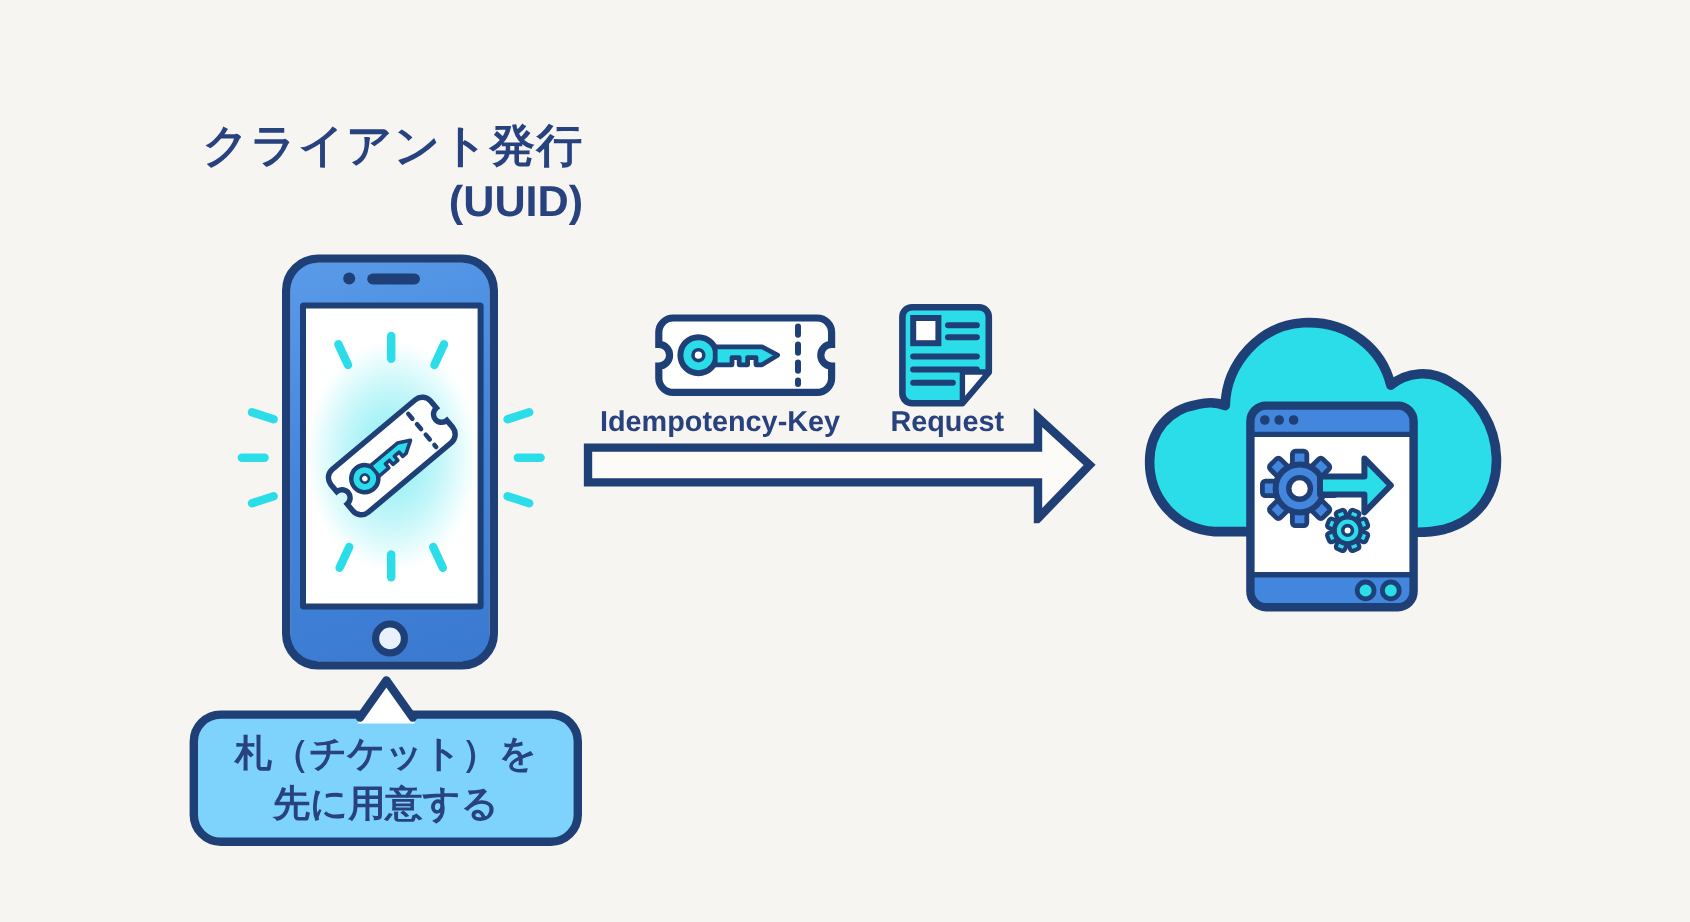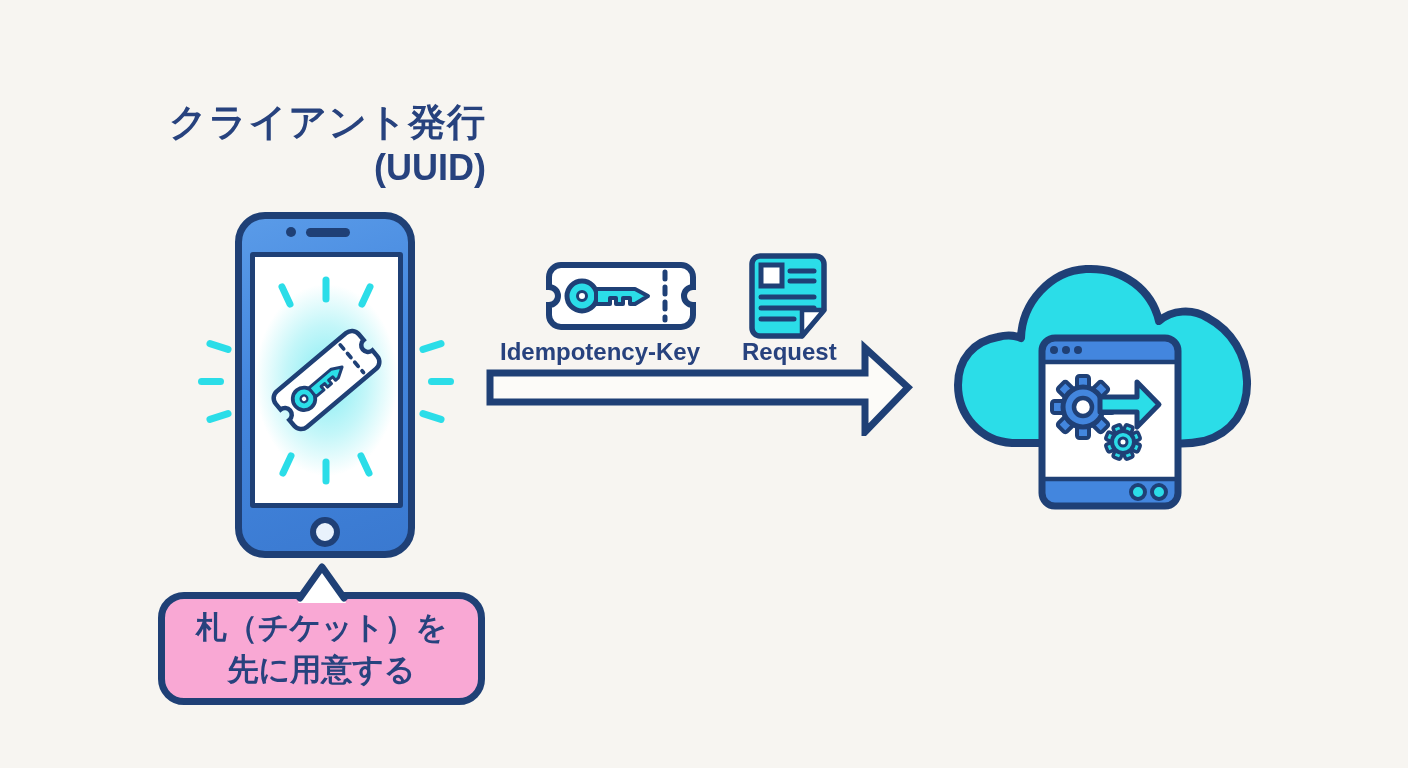--- a/index.html
+++ b/index.html
@@ -29,21 +29,21 @@
   .screen{position:absolute;left:250px;top:252px;width:153px;height:256px;background:#FFFFFF;
           border:5px solid var(--navy);border-radius:3px;overflow:hidden;
           display:flex;align-items:center;justify-content:center;}
   .glow{position:absolute;left:-20px;top:0px;width:183px;height:246px;
         background:radial-gradient(closest-side,rgba(125,236,242,0.95) 0%,rgba(165,242,246,0.65) 45%,rgba(255,255,255,0) 78%);}
   .phone-ticket-svg{transform:rotate(-40deg) scale(0.8);}
 
   .ray{position:absolute;width:26px;height:7px;border-radius:4px;background:var(--cyan);}
 
   
-  .bubble{position:absolute;left:158px;top:592px;width:327px;height:113px;background:#f9a8d4;
+  .bubble{position:absolute;left:158px;top:592px;width:327px;height:113px;background:#7dd3fc;
           border:7px solid var(--navy);border-radius:26px;
           display:flex;flex-direction:column;align-items:center;justify-content:center;
           color:var(--text-navy);font-weight:bold;font-size:31px;line-height:1.35;text-align:center;}
   .bubble-caret{position:absolute;left:296px;top:560px;}
 
   
   .ticket-icon-svg{position:absolute;left:545px;top:261px;}
   .document-icon-svg{position:absolute;left:748px;top:252px;}
   .flow-label{position:absolute;top:338px;color:var(--text-navy);font-size:24px;font-weight:bold;text-align:left;}
   .label-idem{left:500px;width:242px;}

